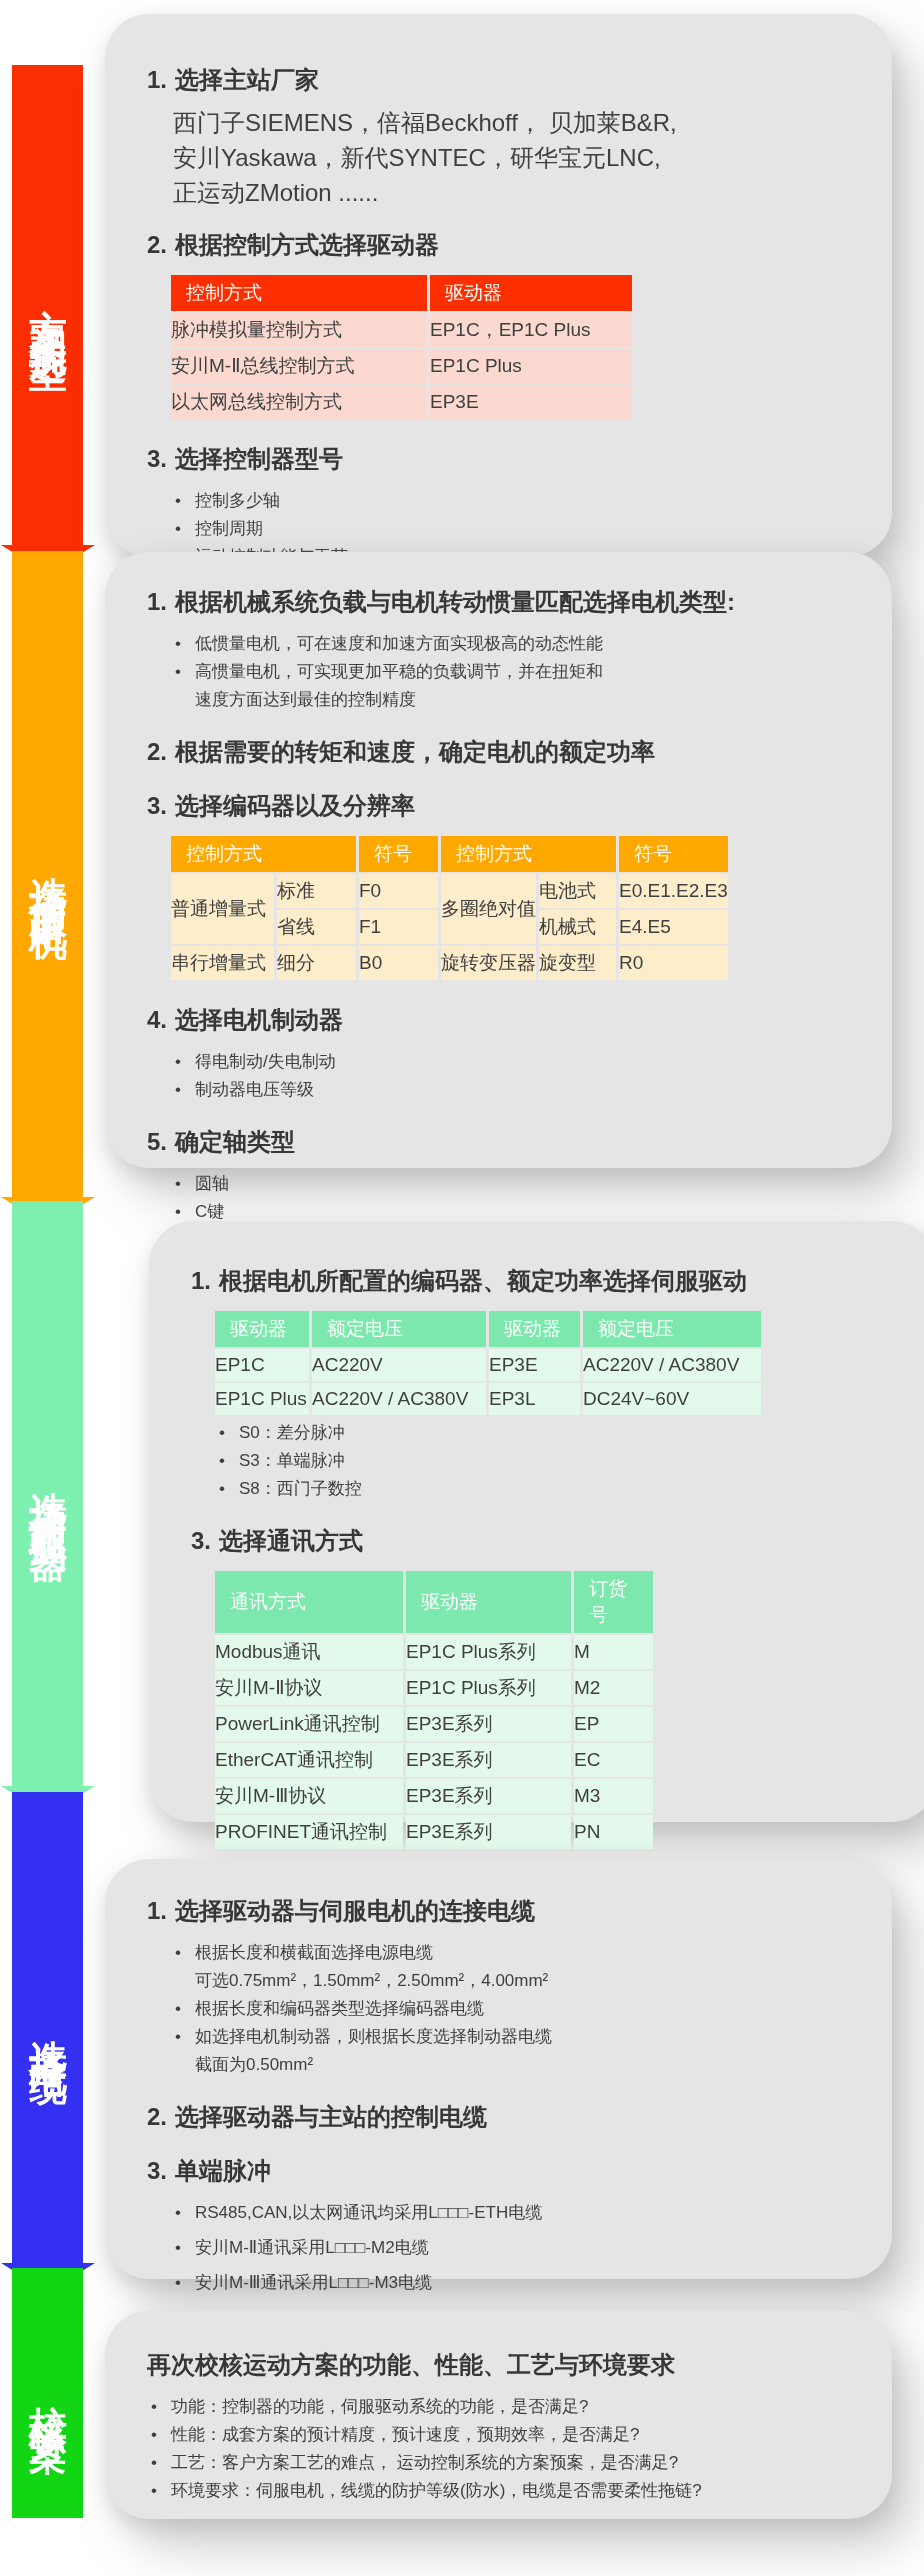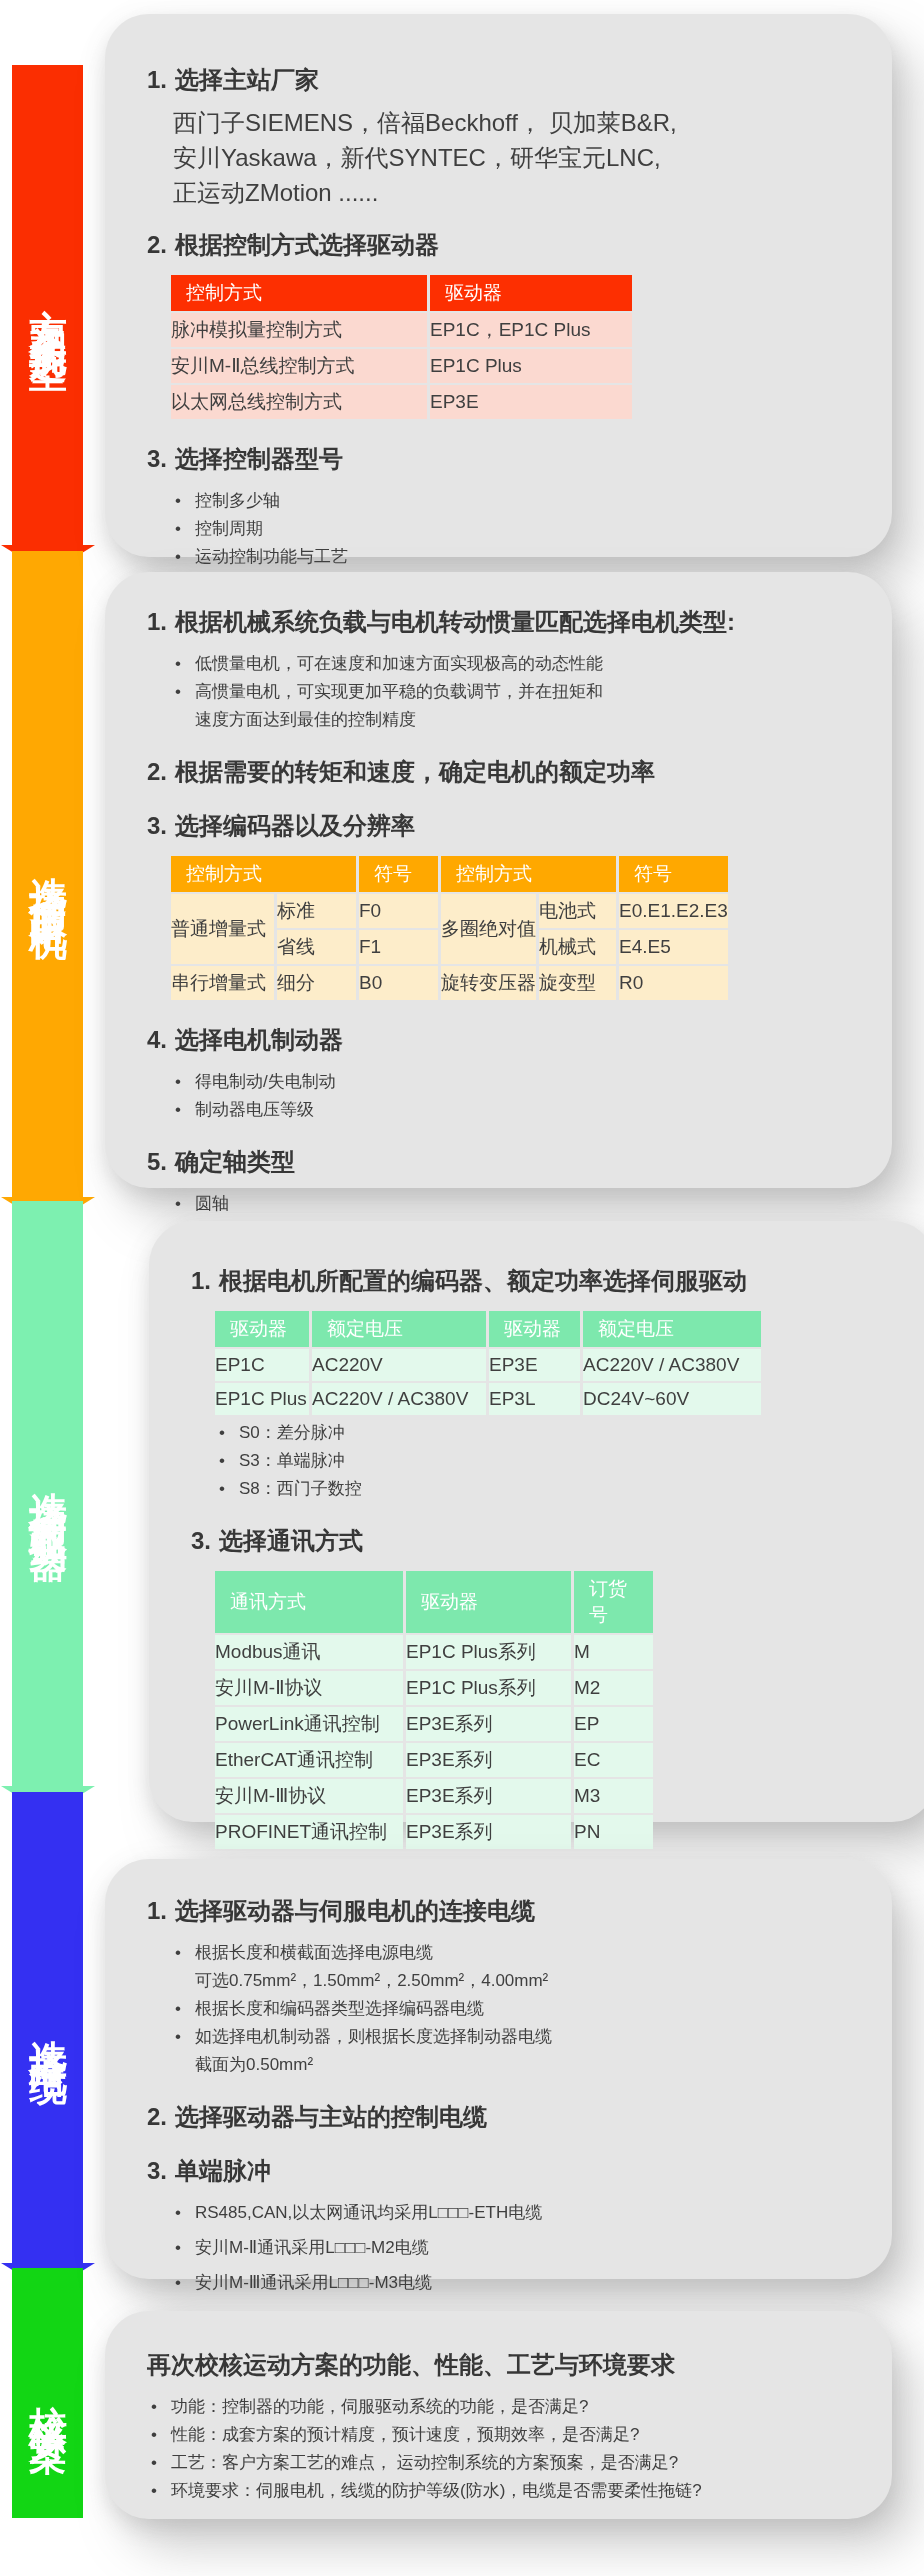--- a/index.html
+++ b/index.html
@@ -20,21 +20,21 @@
   .a2 { --c:#ffa802; top:551px;  height:646px; }
   .a3 { --c:#7df0b0; top:1201px; height:585px; }
   .a4 { --c:#3430f2; top:1792px; height:471px; }
   .a5 { --c:#12d614; top:2268px; height:250px; }
 
   
   .card { position:absolute; left:105px; width:787px; background:#e5e5e5;
           border-radius:44px; box-sizing:border-box; color:#3f3f3f; z-index:2;
           box-shadow: 0 8px 20px rgba(140,140,140,.25), 22px 28px 48px rgba(125,125,125,.38); }
   .c1 { top:14px;   height:543px; padding:50px 40px 0 42px; --hd:#fd2f01; --row:#fbd9d0; }
-  .c2 { top:572px;  height:616px; padding:34px 40px 0 42px; --hd:#ffa800; --row:#fdedca; }
+  .c2 { top:552px;  height:616px; padding:34px 40px 0 42px; --hd:#ffa800; --row:#fdedca; }
   .c3 { top:1221px; height:601px; padding:44px 40px 0 42px;margin-left:44px; --hd:#7de8ad; --row:#e3f9ec; }
   .c4 { top:1859px; height:420px; padding:36px 40px 0 42px; }
   .c5 { top:2311px; height:208px; padding:38px 40px 0 42px; }
 
   .item-title { font-weight:700; font-size:24px; color:#373737; margin:22px 0 12px 0; }
   .item-title:first-child { margin-top:0; }
   .item-title .num { margin-right:8px; }
 
   .para { margin:0 0 6px 26px; font-size:24px; line-height:29px; }
 

